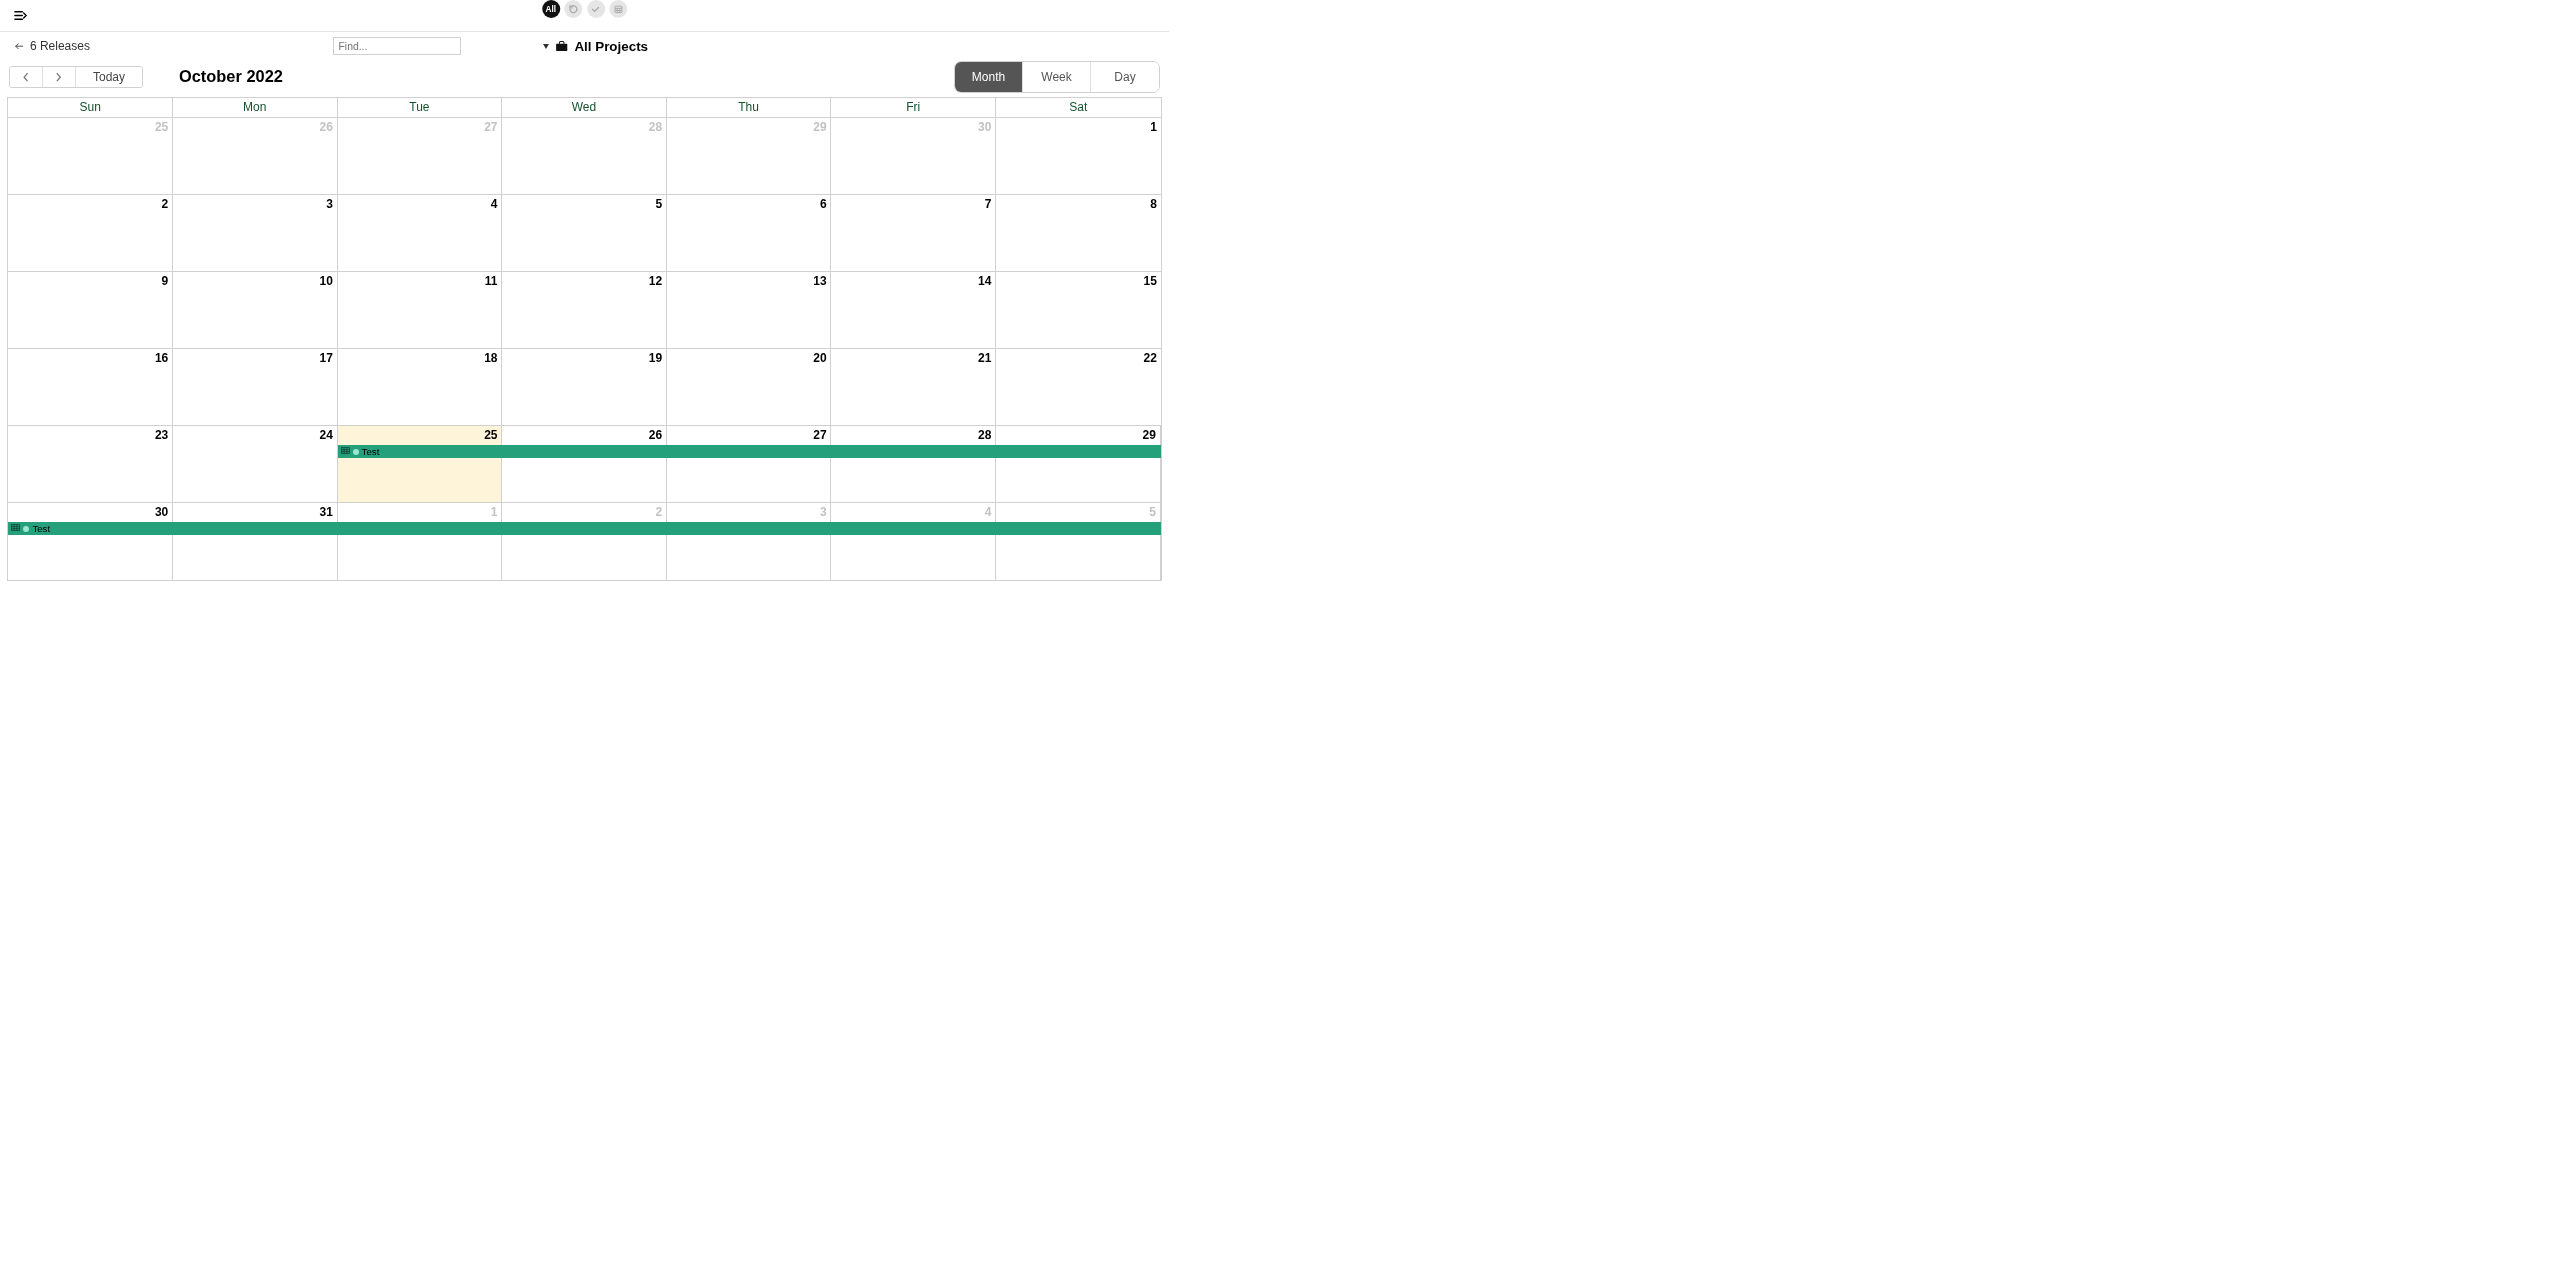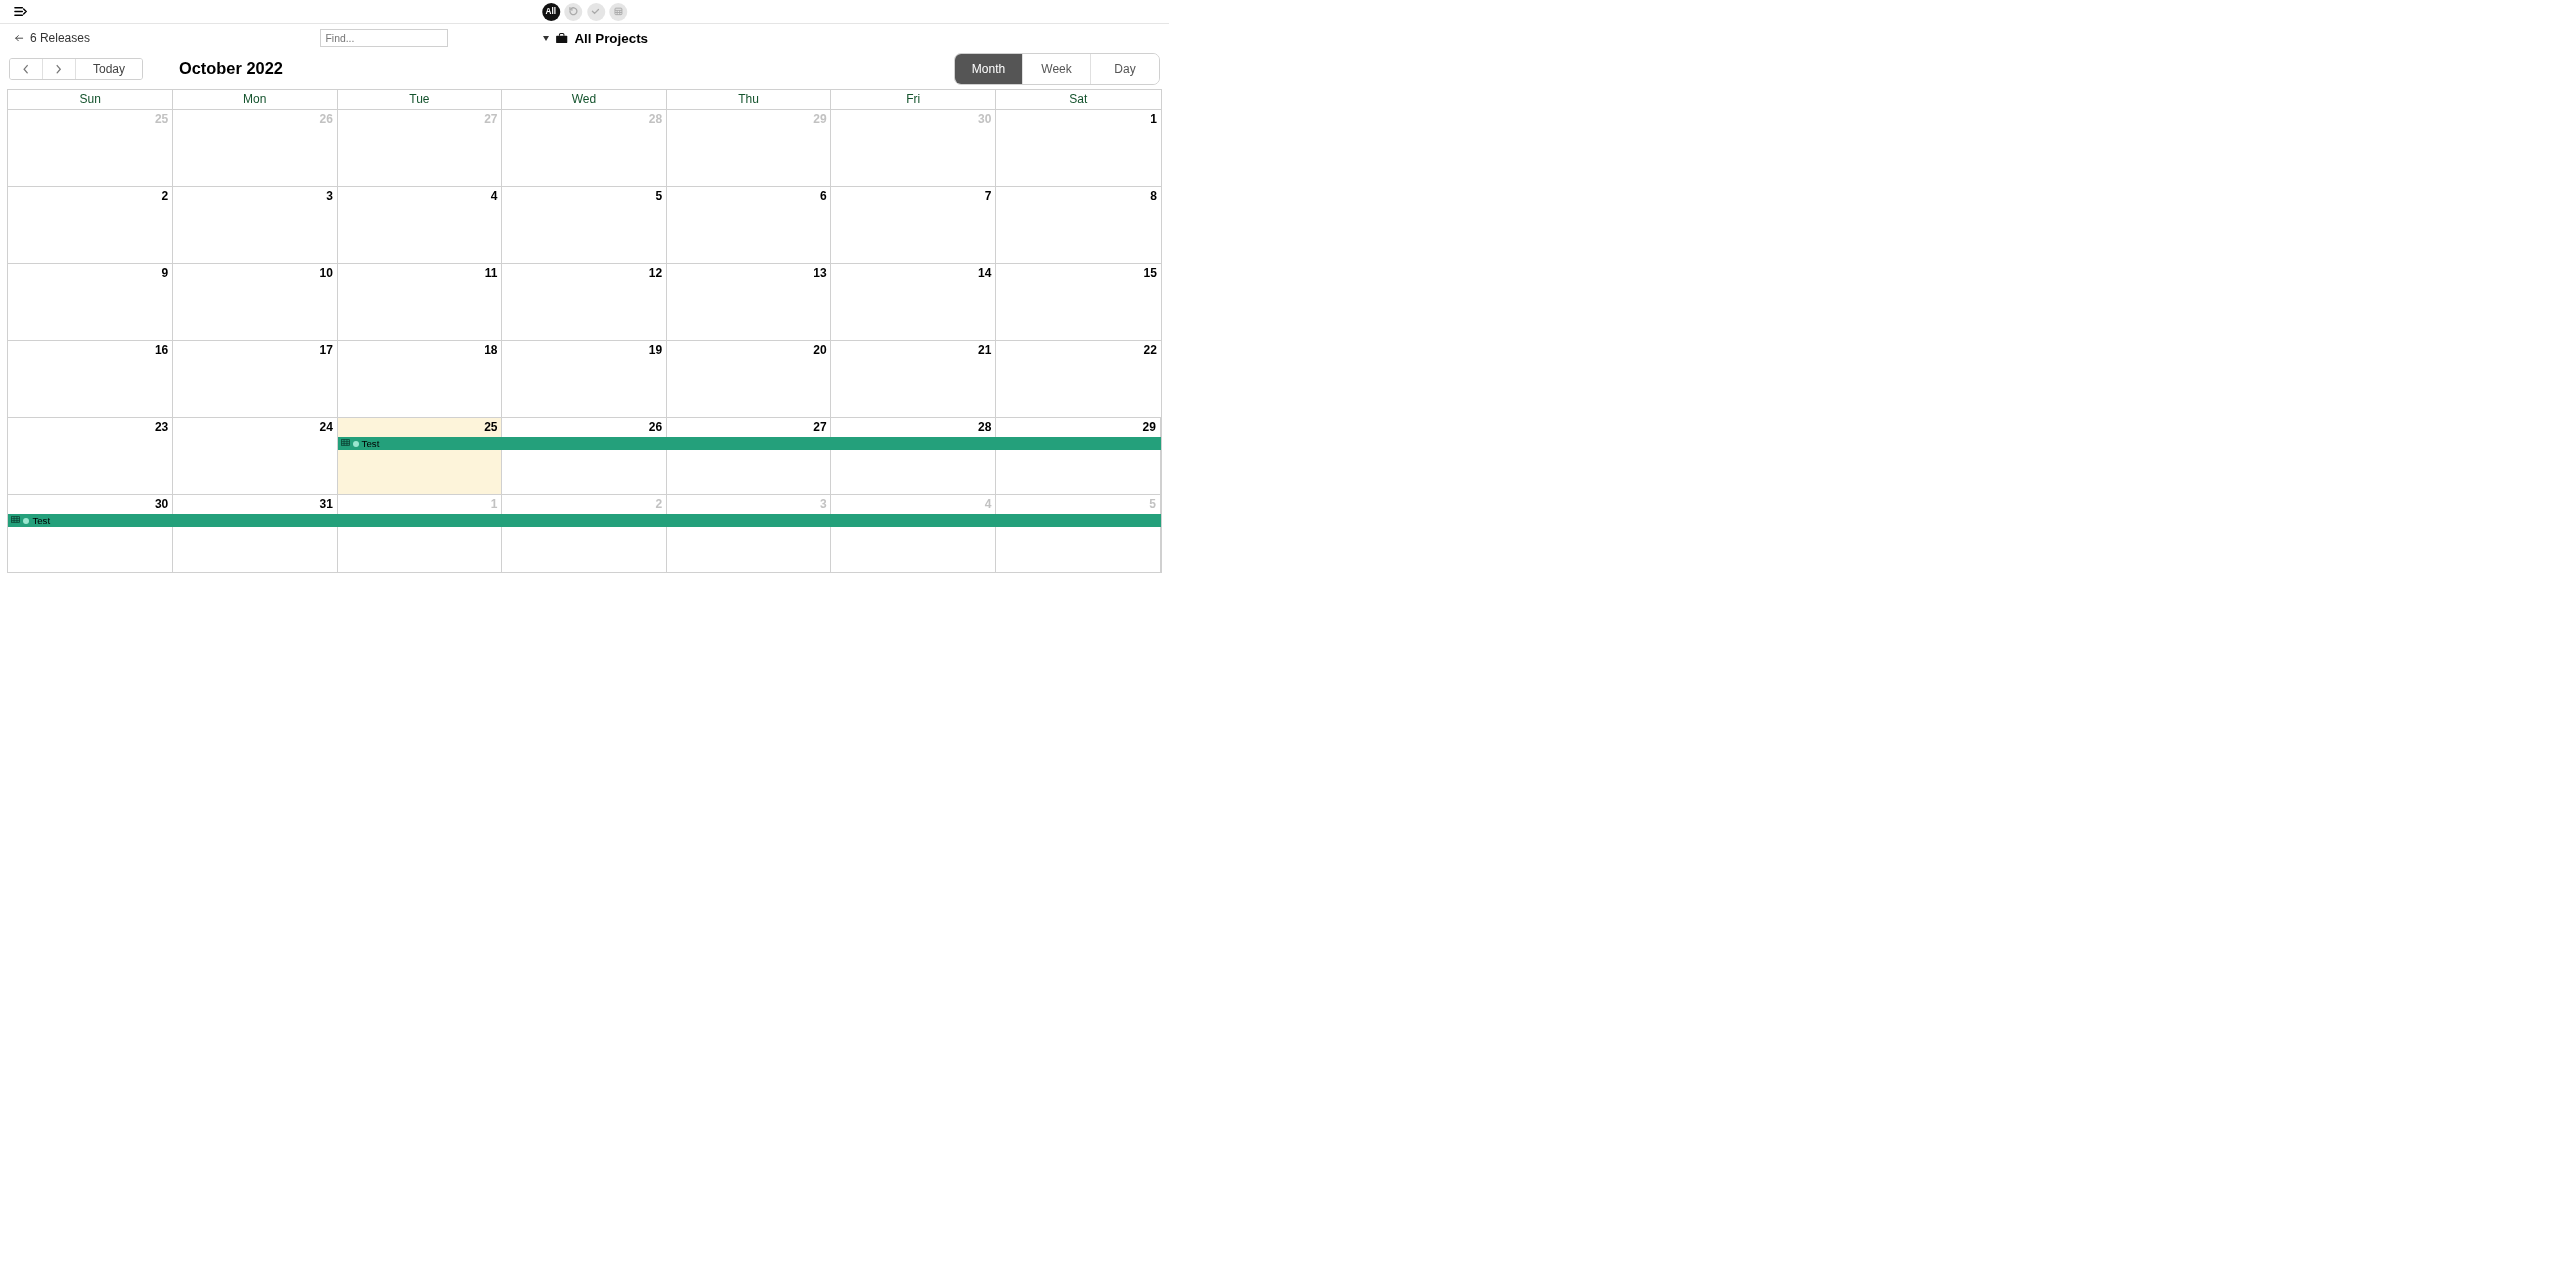--- a/index.html
+++ b/index.html
@@ -4,23 +4,22 @@
 <style>
   * { box-sizing: border-box; margin: 0; padding: 0; }
   body {
     font-family: -apple-system, BlinkMacSystemFont, "Segoe UI", Helvetica, Arial, sans-serif;
     background: #fff;
     color: #000;
     width: 1169px;
   }
   
   .topbar {
-    height: 24px;
+    height: 32px;
     display: flex;
-    align-items: center;
     border-bottom: 0.7px solid #e5e5e5;
     position: relative;
   }
   .hamburger {
     margin-left: 10.4px;
     display: flex;
     align-items: center;
     cursor: pointer;
     padding: 3px;
   }
@@ -52,21 +51,21 @@
   }
   .back-arrow {
     display: flex; align-items: center; cursor: pointer; padding: 1.5px;
   }
   .back-arrow svg { width: 10.4px; height:10.4px; stroke:#444; }
   .releases-link {
     margin-left: 4.5px; font-size: 12px; color:#333;
   }
   .find-input {
     position: absolute;
-    left: 320px;
+    left: 333px;
     width: 128px;
     padding: 2.2px 4.5px;
     font-size: 10.4px;
     border: 0.7px solid #d0d0d0;
     height: 18px;
   }
   .projects-filter {
     position: absolute;
     left: 543px;
     display:flex; align-items:center; gap:6px; cursor:pointer;

